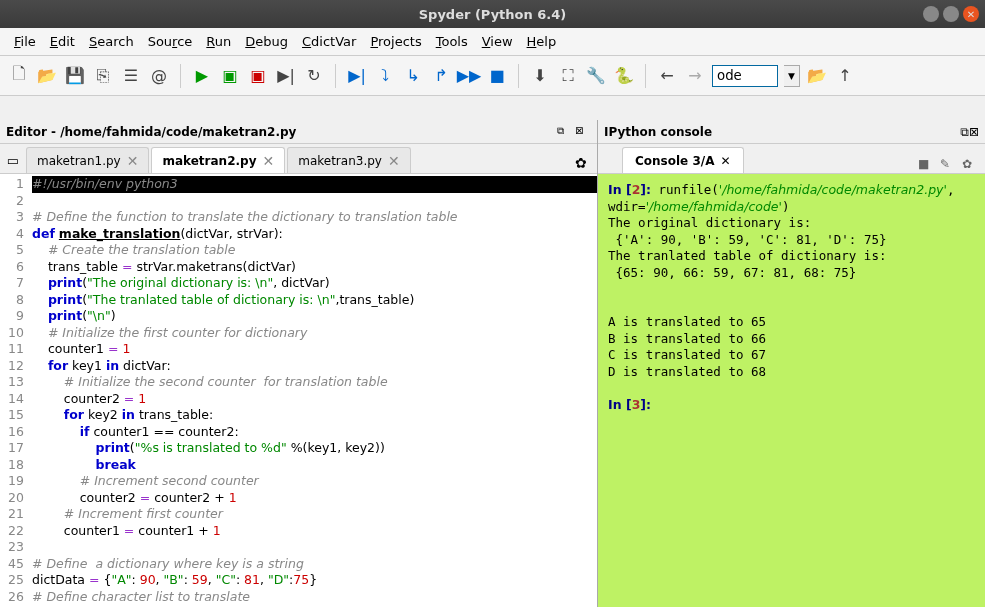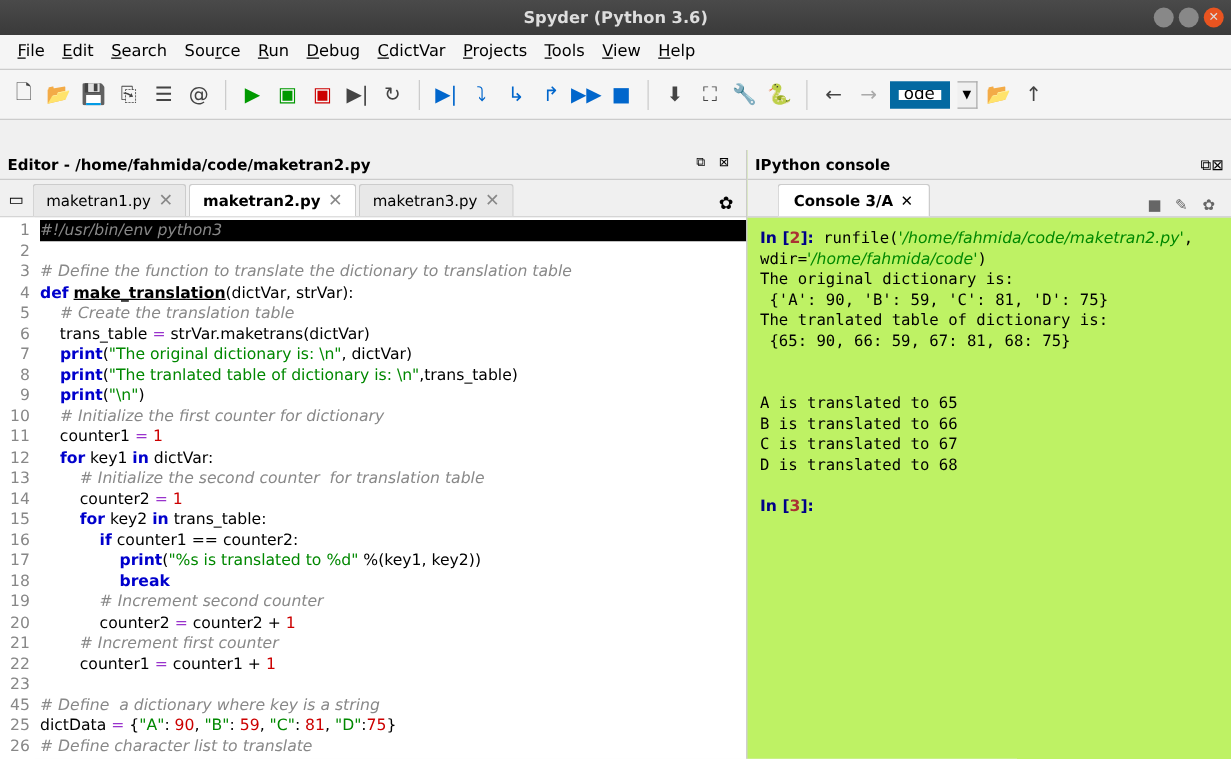--- a/index.html
+++ b/index.html
@@ -12,21 +12,21 @@
 .tb-max { background: #888; }
 .tb-close { background: #e95420; }
 
 .menubar { height: 28px; background: #f5f5f5; border-bottom: 1px solid #ccc; display: flex; align-items: center; padding: 0 8px; gap: 2px; }
 .menu-item { padding: 3px 6px; cursor: pointer; }
 .menu-item .u { text-decoration: underline; }
 
 .toolbar { height: 40px; background: #f5f5f5; border-bottom: 1px solid #ccc; display: flex; align-items: center; padding: 0 8px; gap: 6px; }
 .tb-icon { width: 22px; height: 22px; display: flex; align-items: center; justify-content: center; font-size: 16px; color: #444; }
 .tb-sep { width: 1px; height: 24px; background: #ccc; margin: 0 4px; }
-.tb-input { width: 48px; height: 22px; border: 7px solid #0369a1; padding: 0 4px; background: #fff; }
+.tb-input { width: 66px; height: 22px; border: 1px solid #0369a1; padding: 0 4px; background: #fff; }
 .tb-dropdown { width: 16px; height: 22px; border: 1px solid #aaa; border-left: none; background: #f0f0f0; display: flex; align-items: center; justify-content: center; font-size: 9px; }
 
 .workspace { display: flex; height: 511px; margin-top: 24px; }
 
 .editor-pane { width: 598px; border-right: 1px solid #aaa; display: flex; flex-direction: column; background: #fff; }
 .editor-header { height: 24px; background: #f0f0f0; border-bottom: 1px solid #ccc; display: flex; align-items: center; padding: 0 6px; font-size: 12px; }
 .editor-header .title { flex: 1; font-weight: bold; }
 .editor-header .icon-btn { width: 16px; height: 14px; font-size: 10px; margin-left: 2px; }
 
 .editor-tabs { height: 30px; background: #f0f0f0; border-bottom: 1px solid #ccc; display: flex; align-items: flex-end; padding: 0 4px; }
@@ -60,21 +60,21 @@
 
 .console-output { flex: 1; padding: 8px 10px; font-family: "DejaVu Sans Mono", monospace; font-size: 12.5px; line-height: 16.5px; white-space: pre-wrap; color: #000; }
 .co-prompt { color: #000088; font-weight: bold; }
 .co-prompt .n { color: #aa3333; }
 .co-path { color: #008800; font-style: italic; }
 </style>
 </head>
 <body>
 
 <div class="titlebar">
-  <span>Spyder (Python 3.6)</span>
+  <span>Spyder (Python 6.4)</span>
   <div class="titlebar-buttons">
     <div class="titlebar-btn tb-min"></div>
     <div class="titlebar-btn tb-max"></div>
     <div class="titlebar-btn tb-close">✕</div>
   </div>
 </div>
 
 <div class="menubar">
   <div class="menu-item"><span class="u">F</span><span>ile</span></div>
   <div class="menu-item"><span class="u">E</span><span>dit</span></div>

